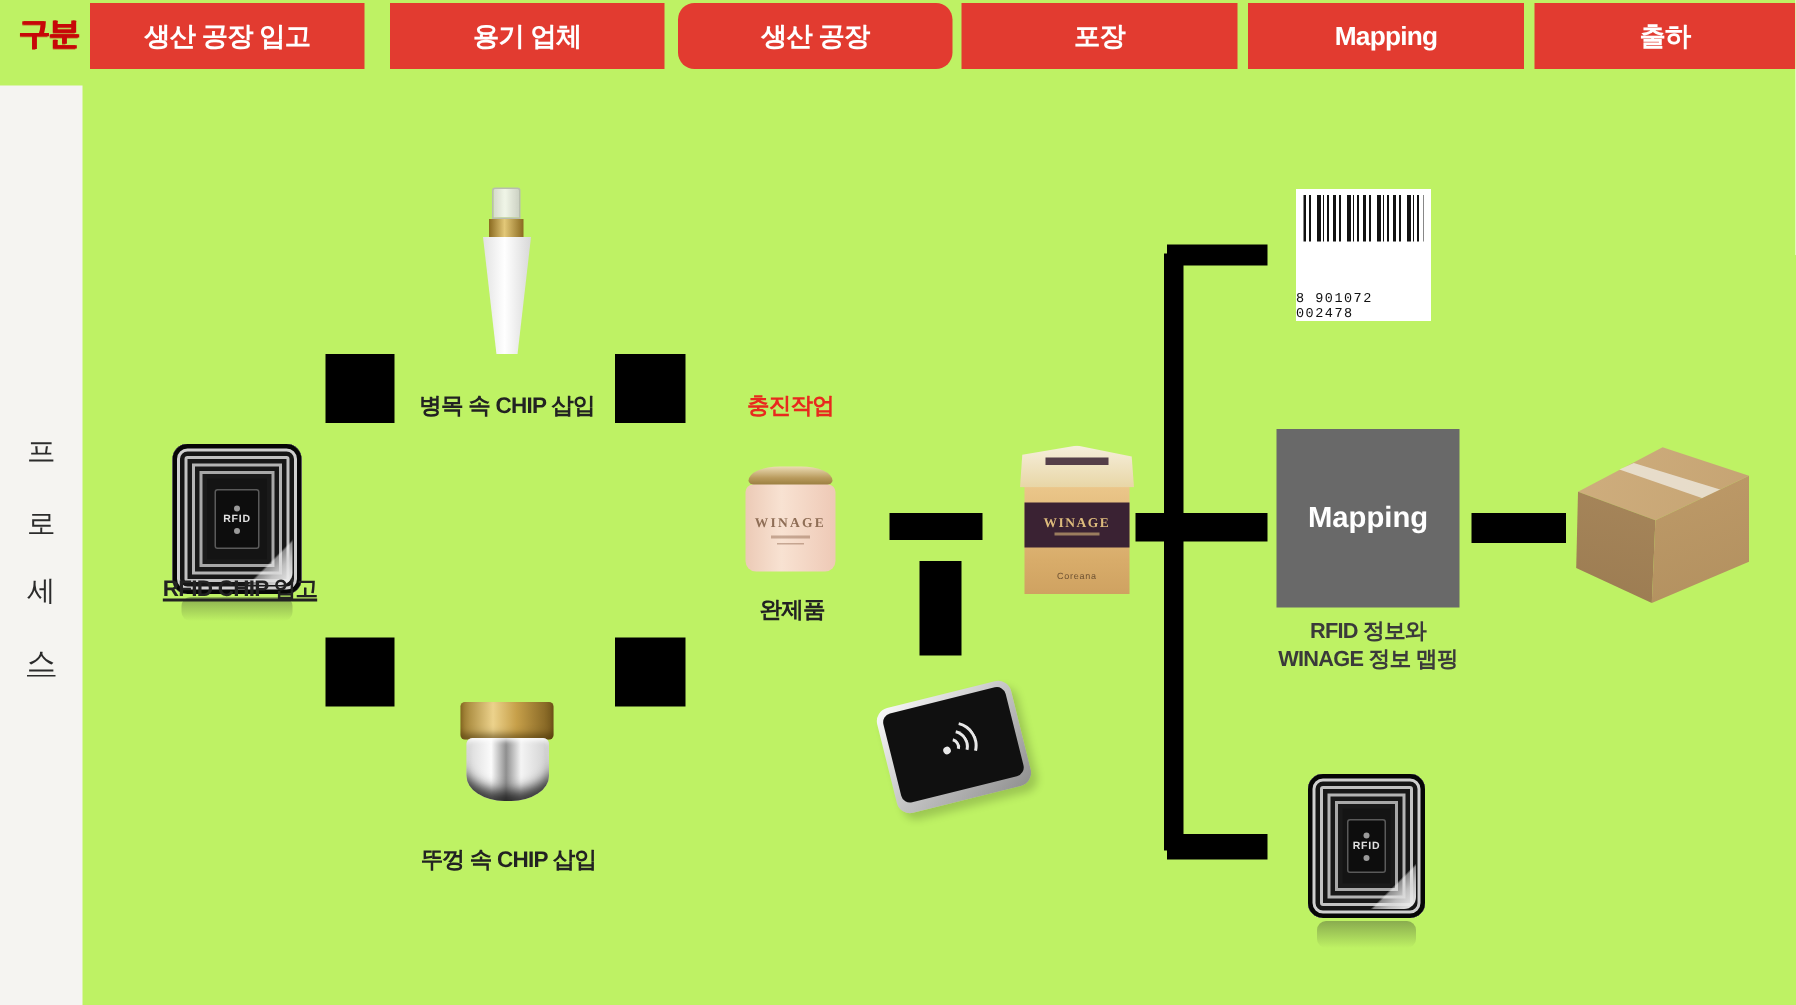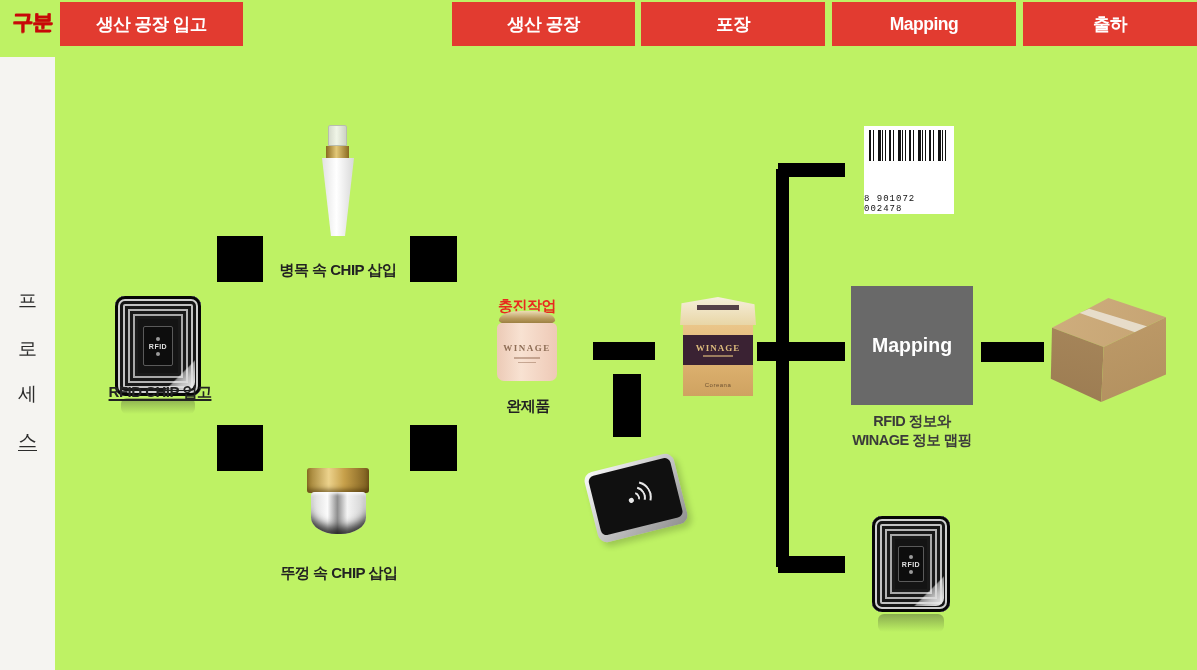--- a/index.html
+++ b/index.html
@@ -124,21 +124,22 @@
   .wave-ico .a3 { width:32px; height:32px; left:-16px; top:-16px; }
   .wave-ico .cdot { position:absolute; left:-8px; top:-2px; width:5px; height:5px; background:#e8e8e8; border-radius:50%; }
 </style>
 </head>
 <body>
 
 <div class="stage">
 
   <div class="gubun">구분</div>
   <button class="hbtn" style="left:60px;width:183px;">생산 공장 입고</button>
-  <button class="hbtn" style="left:452px;width:183px;">생산 공장</button>
+  <button class="hbtn" style="left:260px;width:183px;">용기 업체</button>
+  <button class="hbtn" style="left:452px;width:183px;border-radius:11px;">생산 공장</button>
   <button class="hbtn" style="left:641px;width:184px;">포장</button>
   <button class="hbtn" style="left:832px;width:184px;">Mapping</button>
   <button class="hbtn" style="left:1023px;width:174px;text-align:center;">출하</button>
 
   <div class="sidebar">
     <span class="vchar" style="top:231px;">프</span>
     <span class="vchar" style="top:279px;">로</span>
     <span class="vchar" style="top:324px;">세</span>
     <span class="vchar ul" style="top:371px;">스</span>
   </div>
@@ -162,21 +163,21 @@
 
   <div class="jar-lid" style="left:307px;top:468px;width:62px;height:25px;"></div>
   <div class="jar-body" style="left:311px;top:492px;width:55px;height:42px;"></div>
   <div class="lbl" style="left:270px;top:564px;width:138px;">뚜껑 속 CHIP 삽입</div>
 
   <div class="blk" style="left:217px;top:236px;width:46px;height:46px;"></div>
   <div class="blk" style="left:410px;top:236px;width:47px;height:46px;"></div>
   <div class="blk" style="left:217px;top:425px;width:46px;height:46px;"></div>
   <div class="blk" style="left:410px;top:425px;width:47px;height:46px;"></div>
 
-  <div class="lbl red" style="left:494px;top:261px;width:66px;margin-top:36px;">충진작업</div>
+  <div class="lbl red" style="left:494px;top:261px;width:66px;">충진작업</div>
 
   <div class="cream-lid" style="left:499px;top:311px;width:56px;height:14px;"></div>
   <div class="cream-body" style="left:497px;top:323px;width:60px;height:58px;">
     <span class="cream-brand">WINAGE</span>
     <span class="cream-line"></span>
     <span class="cream-line s"></span>
   </div>
   <div class="lbl" style="left:488px;top:397px;width:80px;">완제품</div>
 
   <div class="blk" style="left:593px;top:342px;width:62px;height:18px;"></div>

